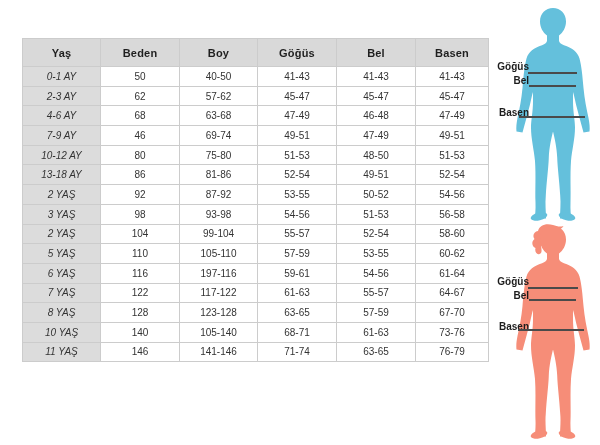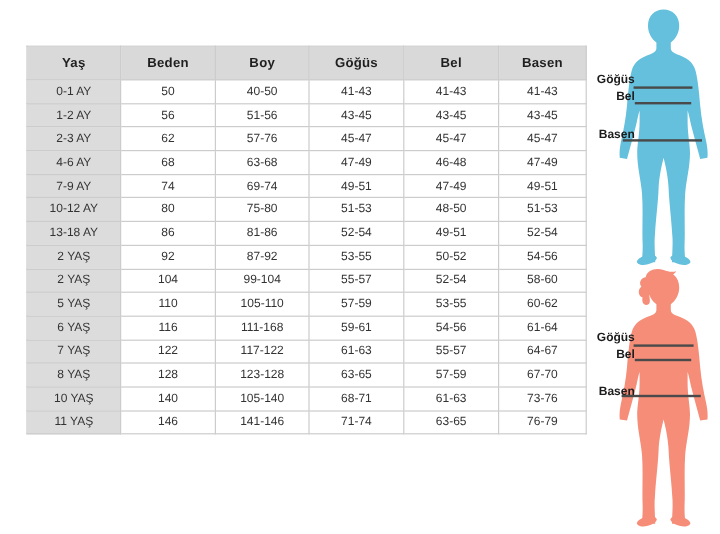--- a/index.html
+++ b/index.html
@@ -37,20 +37,21 @@
     letter-spacing: 0.2px;
   }
   .size-table td {
     background: #ffffff;
     height: 19.7px;
     font-size: 10px;
     color: var(--table-text, #333);
   }
   .size-table td:first-child {
     background: var(--label-col-bg, #dcdcdc);
+    font-style: italic;
   }
 
   
   .fig {
     position: absolute;
     z-index: 1;
   }
   .fig.boy path, .fig.boy ellipse { fill: var(--boy, #64c0dc); }
   .fig.girl path, .fig.girl ellipse { fill: var(--girl, #f68d78); }
 
@@ -100,46 +101,38 @@
     <tbody>
         <tr>
           <td>0-1 AY</td>
           <td>50</td>
           <td>40-50</td>
           <td>41-43</td>
           <td>41-43</td>
           <td>41-43</td>
         </tr>
         <tr>
-          <td>1-2 AY</td>
-          <td>56</td>
-          <td>51-56</td>
-          <td>43-45</td>
-          <td>43-45</td>
-          <td>43-45</td>
-        </tr>
-        <tr>
           <td>2-3 AY</td>
           <td>62</td>
-          <td>57-76</td>
+          <td>57-62</td>
           <td>45-47</td>
           <td>45-47</td>
           <td>45-47</td>
         </tr>
         <tr>
           <td>4-6 AY</td>
           <td>68</td>
           <td>63-68</td>
           <td>47-49</td>
           <td>46-48</td>
           <td>47-49</td>
         </tr>
         <tr>
           <td>7-9 AY</td>
-          <td>74</td>
+          <td>46</td>
           <td>69-74</td>
           <td>49-51</td>
           <td>47-49</td>
           <td>49-51</td>
         </tr>
         <tr>
           <td>10-12 AY</td>
           <td>80</td>
           <td>75-80</td>
           <td>51-53</td>
@@ -156,39 +149,47 @@
         </tr>
         <tr>
           <td>2 YAŞ</td>
           <td>92</td>
           <td>87-92</td>
           <td>53-55</td>
           <td>50-52</td>
           <td>54-56</td>
         </tr>
         <tr>
+          <td>3 YAŞ</td>
+          <td>98</td>
+          <td>93-98</td>
+          <td>54-56</td>
+          <td>51-53</td>
+          <td>56-58</td>
+        </tr>
+        <tr>
           <td>2 YAŞ</td>
           <td>104</td>
           <td>99-104</td>
           <td>55-57</td>
           <td>52-54</td>
           <td>58-60</td>
         </tr>
         <tr>
           <td>5 YAŞ</td>
           <td>110</td>
           <td>105-110</td>
           <td>57-59</td>
           <td>53-55</td>
           <td>60-62</td>
         </tr>
         <tr>
           <td>6 YAŞ</td>
           <td>116</td>
-          <td>111-168</td>
+          <td>197-116</td>
           <td>59-61</td>
           <td>54-56</td>
           <td>61-64</td>
         </tr>
         <tr>
           <td>7 YAŞ</td>
           <td>122</td>
           <td>117-122</td>
           <td>61-63</td>
           <td>55-57</td>

